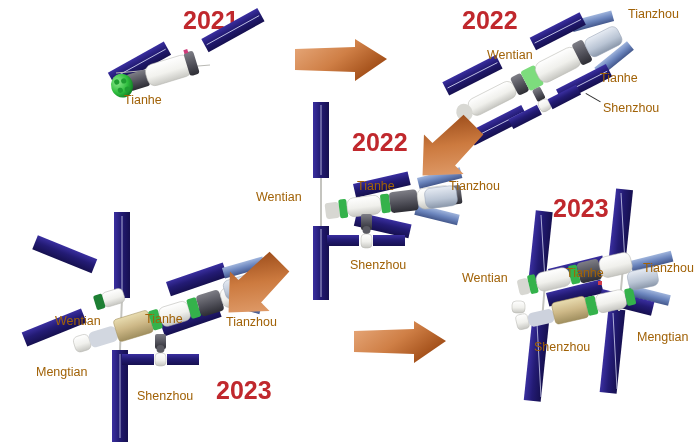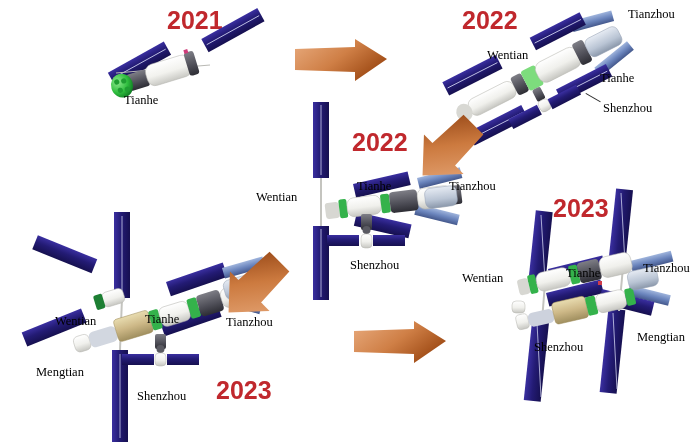--- a/index.html
+++ b/index.html
@@ -20,23 +20,23 @@
     font-family: "Liberation Sans", sans-serif;
     font-weight: bold;
     font-size: 25px;
     color: #c0282d;
     letter-spacing: 0px;
     white-space: nowrap;
     line-height: 1;
   }
   .label {
     position: absolute;
-    font-family: Liberation Serif, serif;
+    font-family: Liberation Sans, sans-serif;
     font-size: 12.5px;
-    color: #000000;
+    color: #a16207;
     white-space: nowrap;
     line-height: 1;
   }
   .station {
     position: absolute;
   }
   .station svg { display: block; overflow: visible; }
   .arrow {
     position: absolute;
   }
@@ -46,21 +46,21 @@
     background: #2b2b2b;
     height: 1px;
     transform-origin: 0 0;
   }
 </style>
 </head>
 <body>
 
 <div id="stage">
 
-  <div class="year" style="left:167px; top:8px;">2021</div>
+  <div class="year" style="left:183px; top:8px;">2021</div>
   <div class="year" style="left:462px; top:8px;">2022</div>
   <div class="year" style="left:352px; top:130px;">2022</div>
   <div class="year" style="left:553px; top:196px;">2023</div>
   <div class="year" style="left:216px; top:378px;">2023</div>
 
   <div class="station" style="left:70px; top:25px; width:180px; height:90px;">
     <svg width="180" height="90" viewBox="0 0 180 90">
       <defs>
         <linearGradient id="pnlA" x1="0" y1="0" x2="0" y2="1">
           <stop offset="0%" stop-color="#3a2fa0"></stop>

